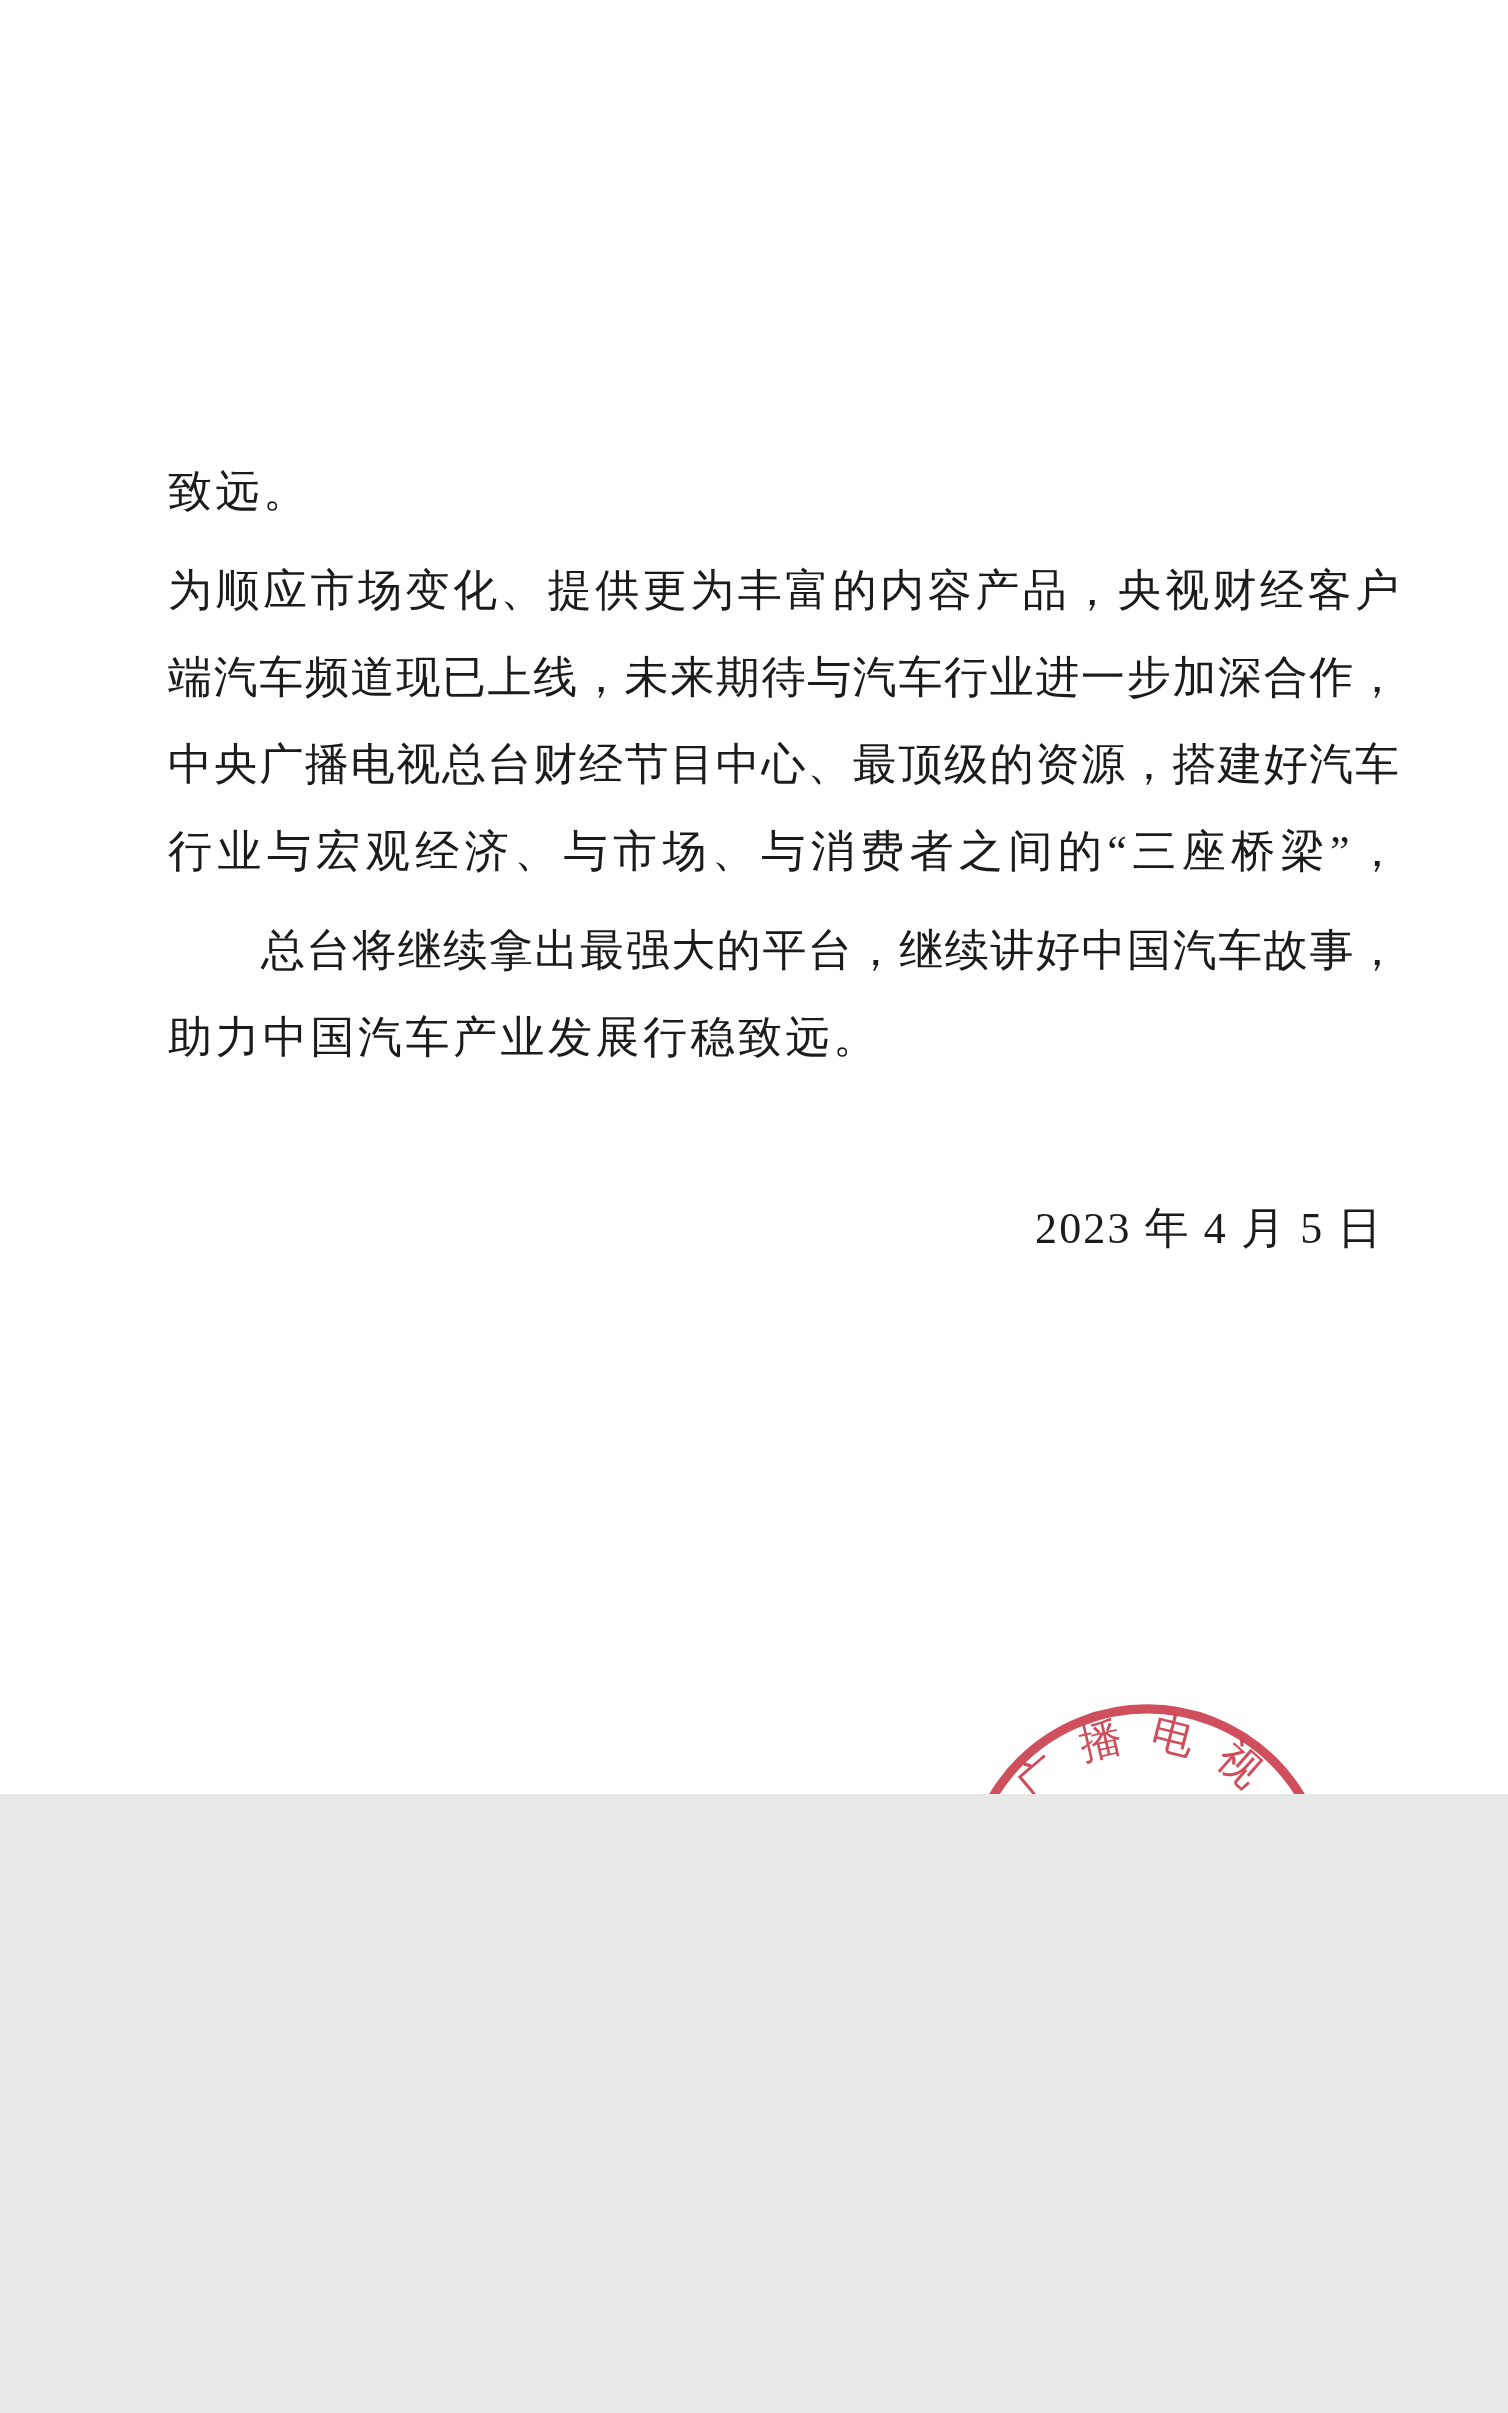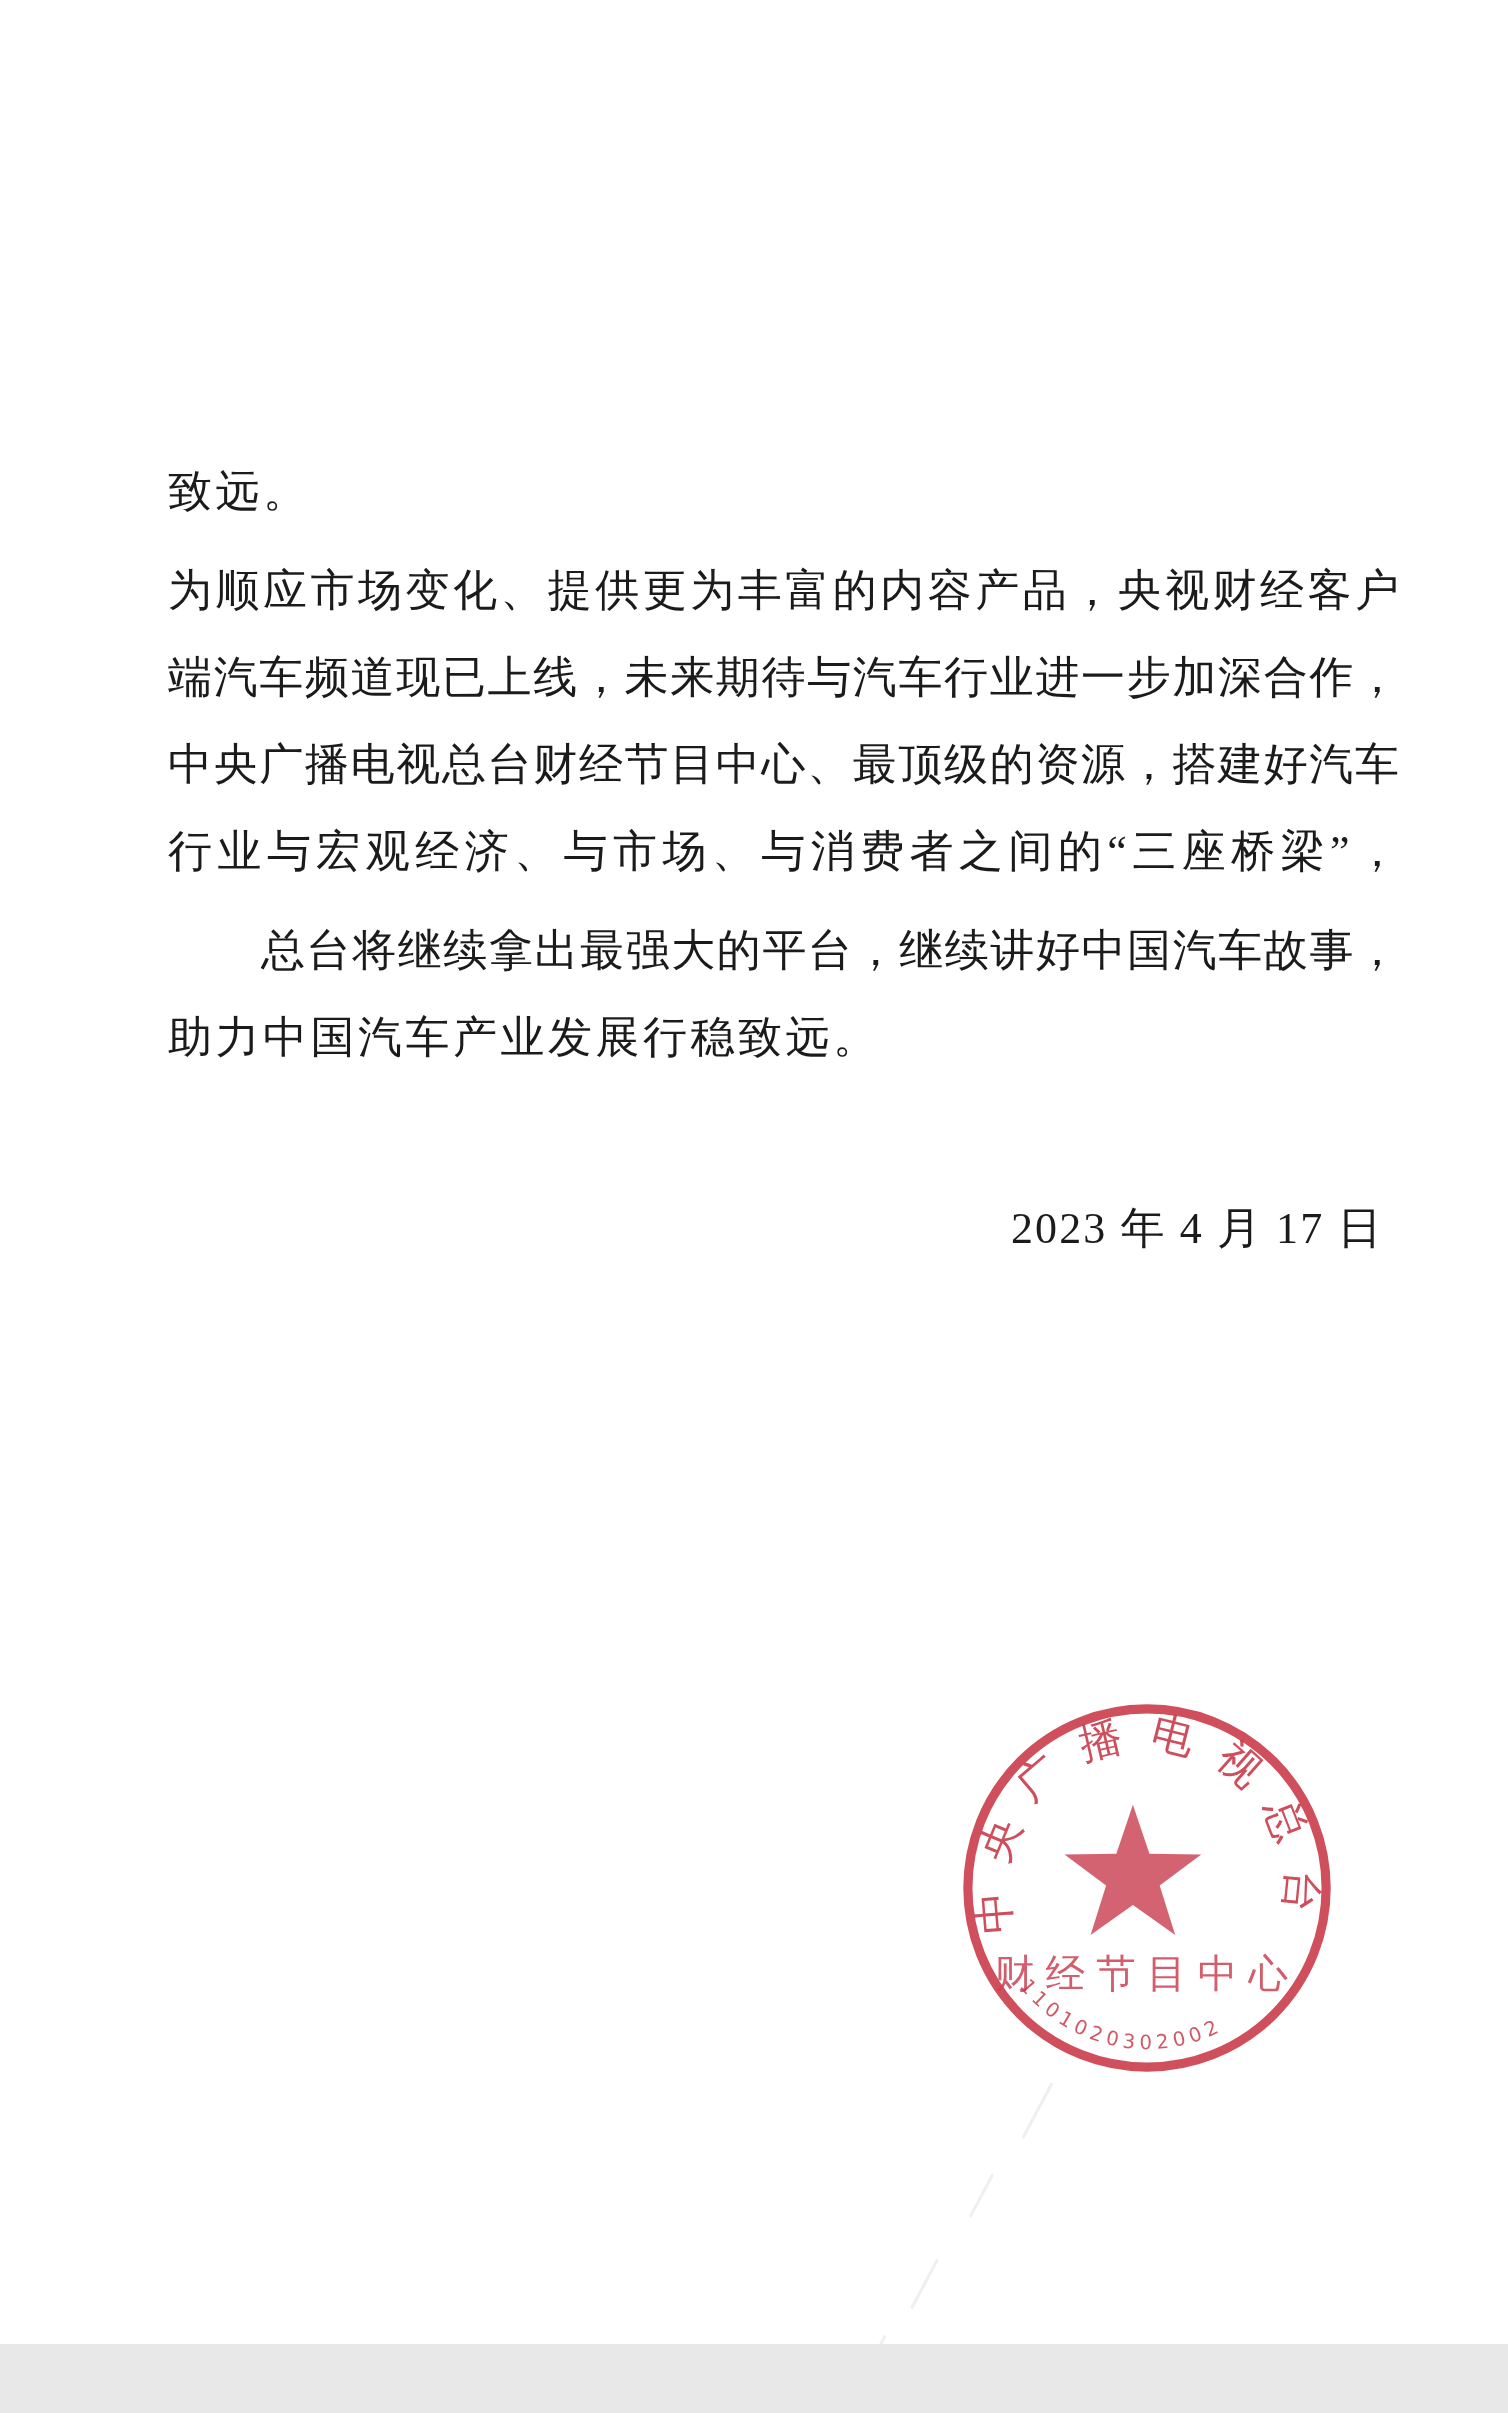--- a/index.html
+++ b/index.html
@@ -1,19 +1,19 @@
 <!DOCTYPE html>
 <html style="font-size:11.3px"><head>
 <meta charset="utf-8">
 <style>
   html, body { margin: 0; padding: 0; background: #e8e8e8; }
   .page {
     position: relative;
     width: 1508px;
-    height: 2344px;
+    height: 1794px;
     margin: 0 auto;
     background: #ffffff;
     overflow: hidden;
     font-family: "Liberation Serif", "DejaVu Serif", serif;
     color: #1b1b1b;
   }
   .text-col {
     position: absolute;
     left: 168px;
     top: 448px;
@@ -99,21 +99,21 @@
       <div class="line">中央广播电视总台财经节目中心、最顶级的资源，搭建好汽车</div>
       <div class="line">行业与宏观经济、与市场、与消费者之间的“三座桥梁”，</div>
     </div>
 
     <div class="para gap">
       <div class="line indent">总台将继续拿出最强大的平台，继续讲好中国汽车故事，</div>
       <div class="line short">助力中国汽车产业发展行稳致远。</div>
     </div>
 
     <div class="sig-block">
-      <div class="line sig-date">2023 年 4 月 17 日</div>
+      <div class="line sig-date">2023 年 4 月 5 日</div>
     </div>
 
   </div>
 
   <div class="seal">
     <svg viewBox="0 0 536 536" xmlns="http://www.w3.org/2000/svg">
       <defs>
         <path id="arcTop" d="M 82 335.7 A 198 198 0 1 1 454 335.7" fill="none"></path>
         <path id="arcBottom" d="M 81 399 A 228 228 0 0 0 455 399" fill="none"></path>
       </defs>

